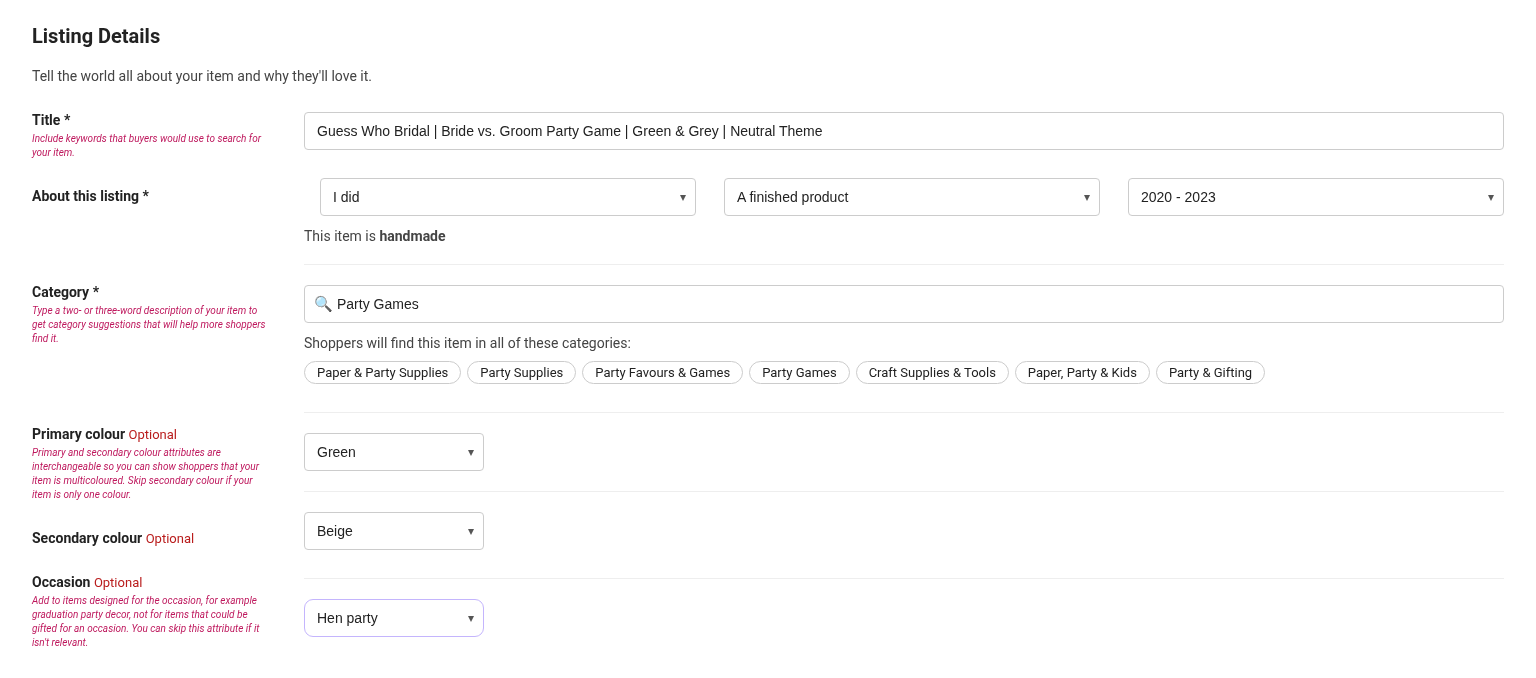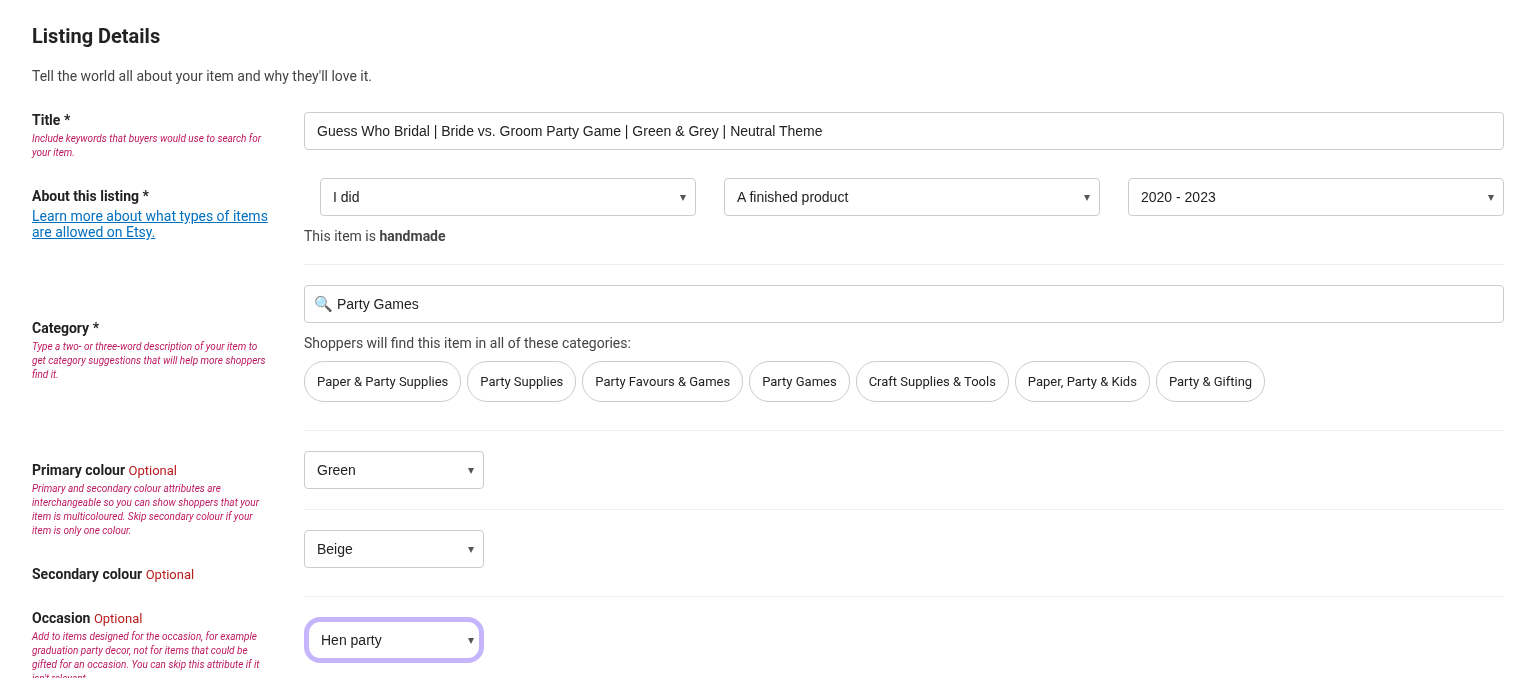--- a/index.html
+++ b/index.html
@@ -138,21 +138,21 @@
     }
     .category-tags {
       display: flex;
       flex-wrap: wrap;
       gap: 6px;
       margin-bottom: 16px;
     }
     .category-tag {
       border: 1px solid #ccc;
       border-radius: 20px;
-      padding: 12px 12px;
+      padding: 3px 12px;
       font-size: 13px;
       color: #222;
       background: #fff;
       cursor: pointer;
       white-space: nowrap;
     }
     .primary-colour-section {
       margin-bottom: 16px;
     }
     .colour-select-wrapper {
@@ -179,22 +179,22 @@
       border-top: 1px solid #eee;
       margin: 20px 0;
     }
     .occasion-select-wrapper {
       position: relative;
       width: 180px;
     }
     .occasion-select-wrapper select {
       width: 100%;
       appearance: none;
-      border: 5px solid #c4b5fd;
-      border-radius: 16px;
+      border: 1px solid #c4b5fd;
+      border-radius: 9px;
       padding: 10px 28px 10px 12px;
       font-size: 14px;
       color: #222;
       background: #fff;
       cursor: pointer;
       outline: none;
     }
     .occasion-select-wrapper .select-arrow {
       right: 10px;
     }
@@ -215,21 +215,20 @@
       <div class="sidebar-label">
         <span>Title</span> <span class="required">*</span>
       </div>
       <div class="sidebar-desc">Include keywords that buyers would use to search for your item.</div>
     </div>
 
     <div class="sidebar-section sidebar-spacer">
       <div class="sidebar-label">
         <span>About this listing</span> *
       </div>
-      <a class="sidebar-link">Learn more about what types of items are allowed on Etsy.</a>
     </div>
 
     <div class="sidebar-section sidebar-spacer">
       <div class="sidebar-label">
         <span>Category</span> *
       </div>
       <div class="sidebar-desc">Type a two- or three-word description of your item to get category suggestions that will help more shoppers find it.</div>
     </div>
 
     <div class="sidebar-section">

